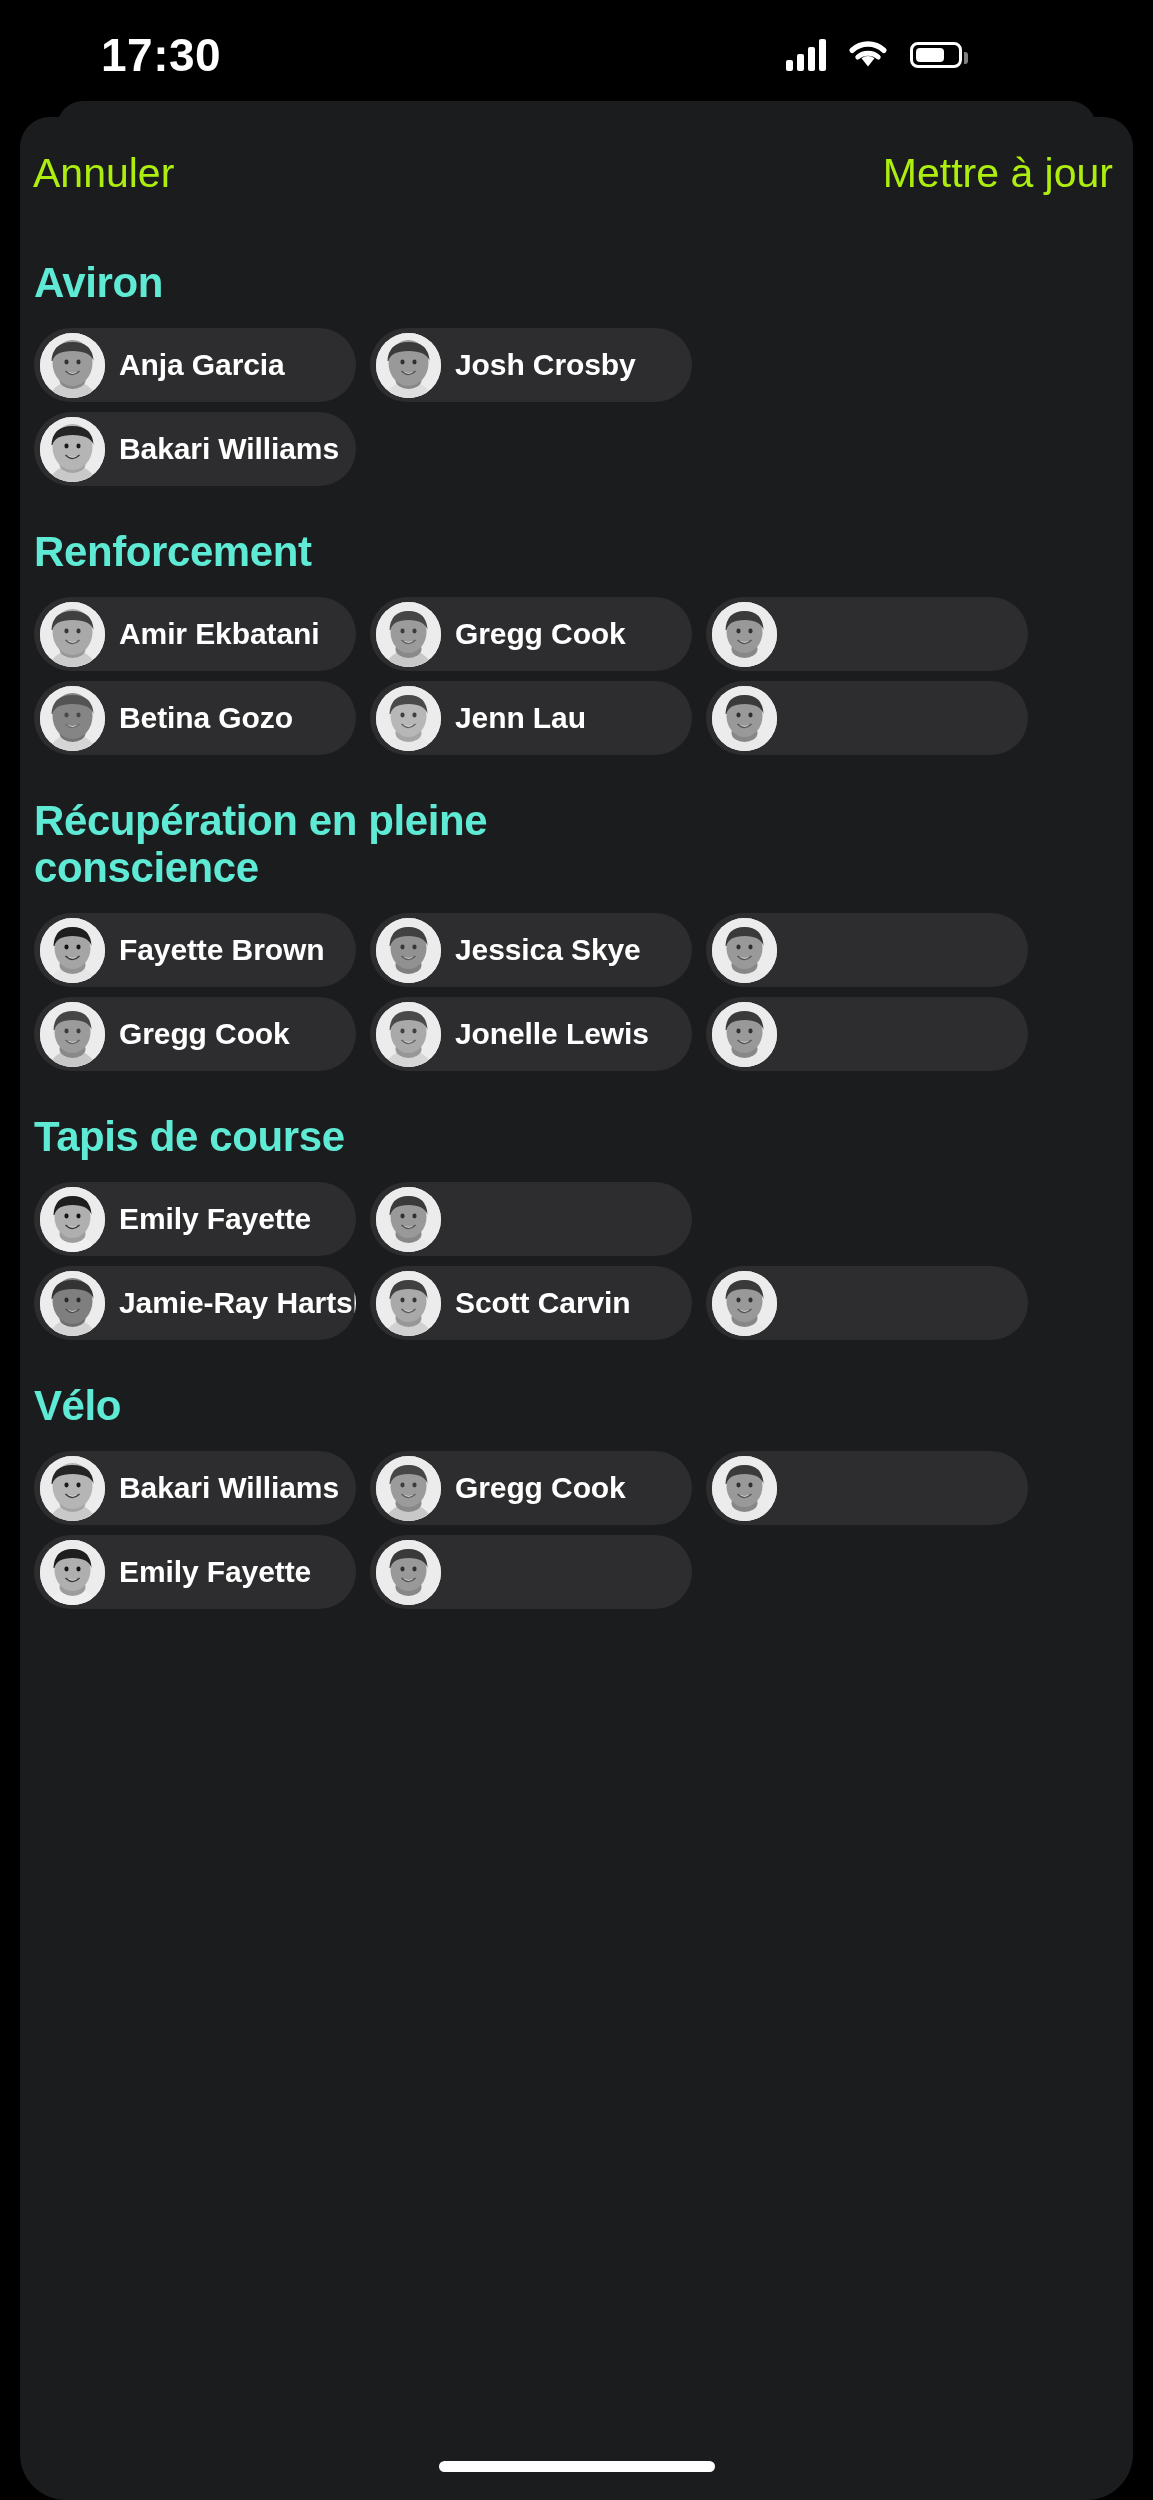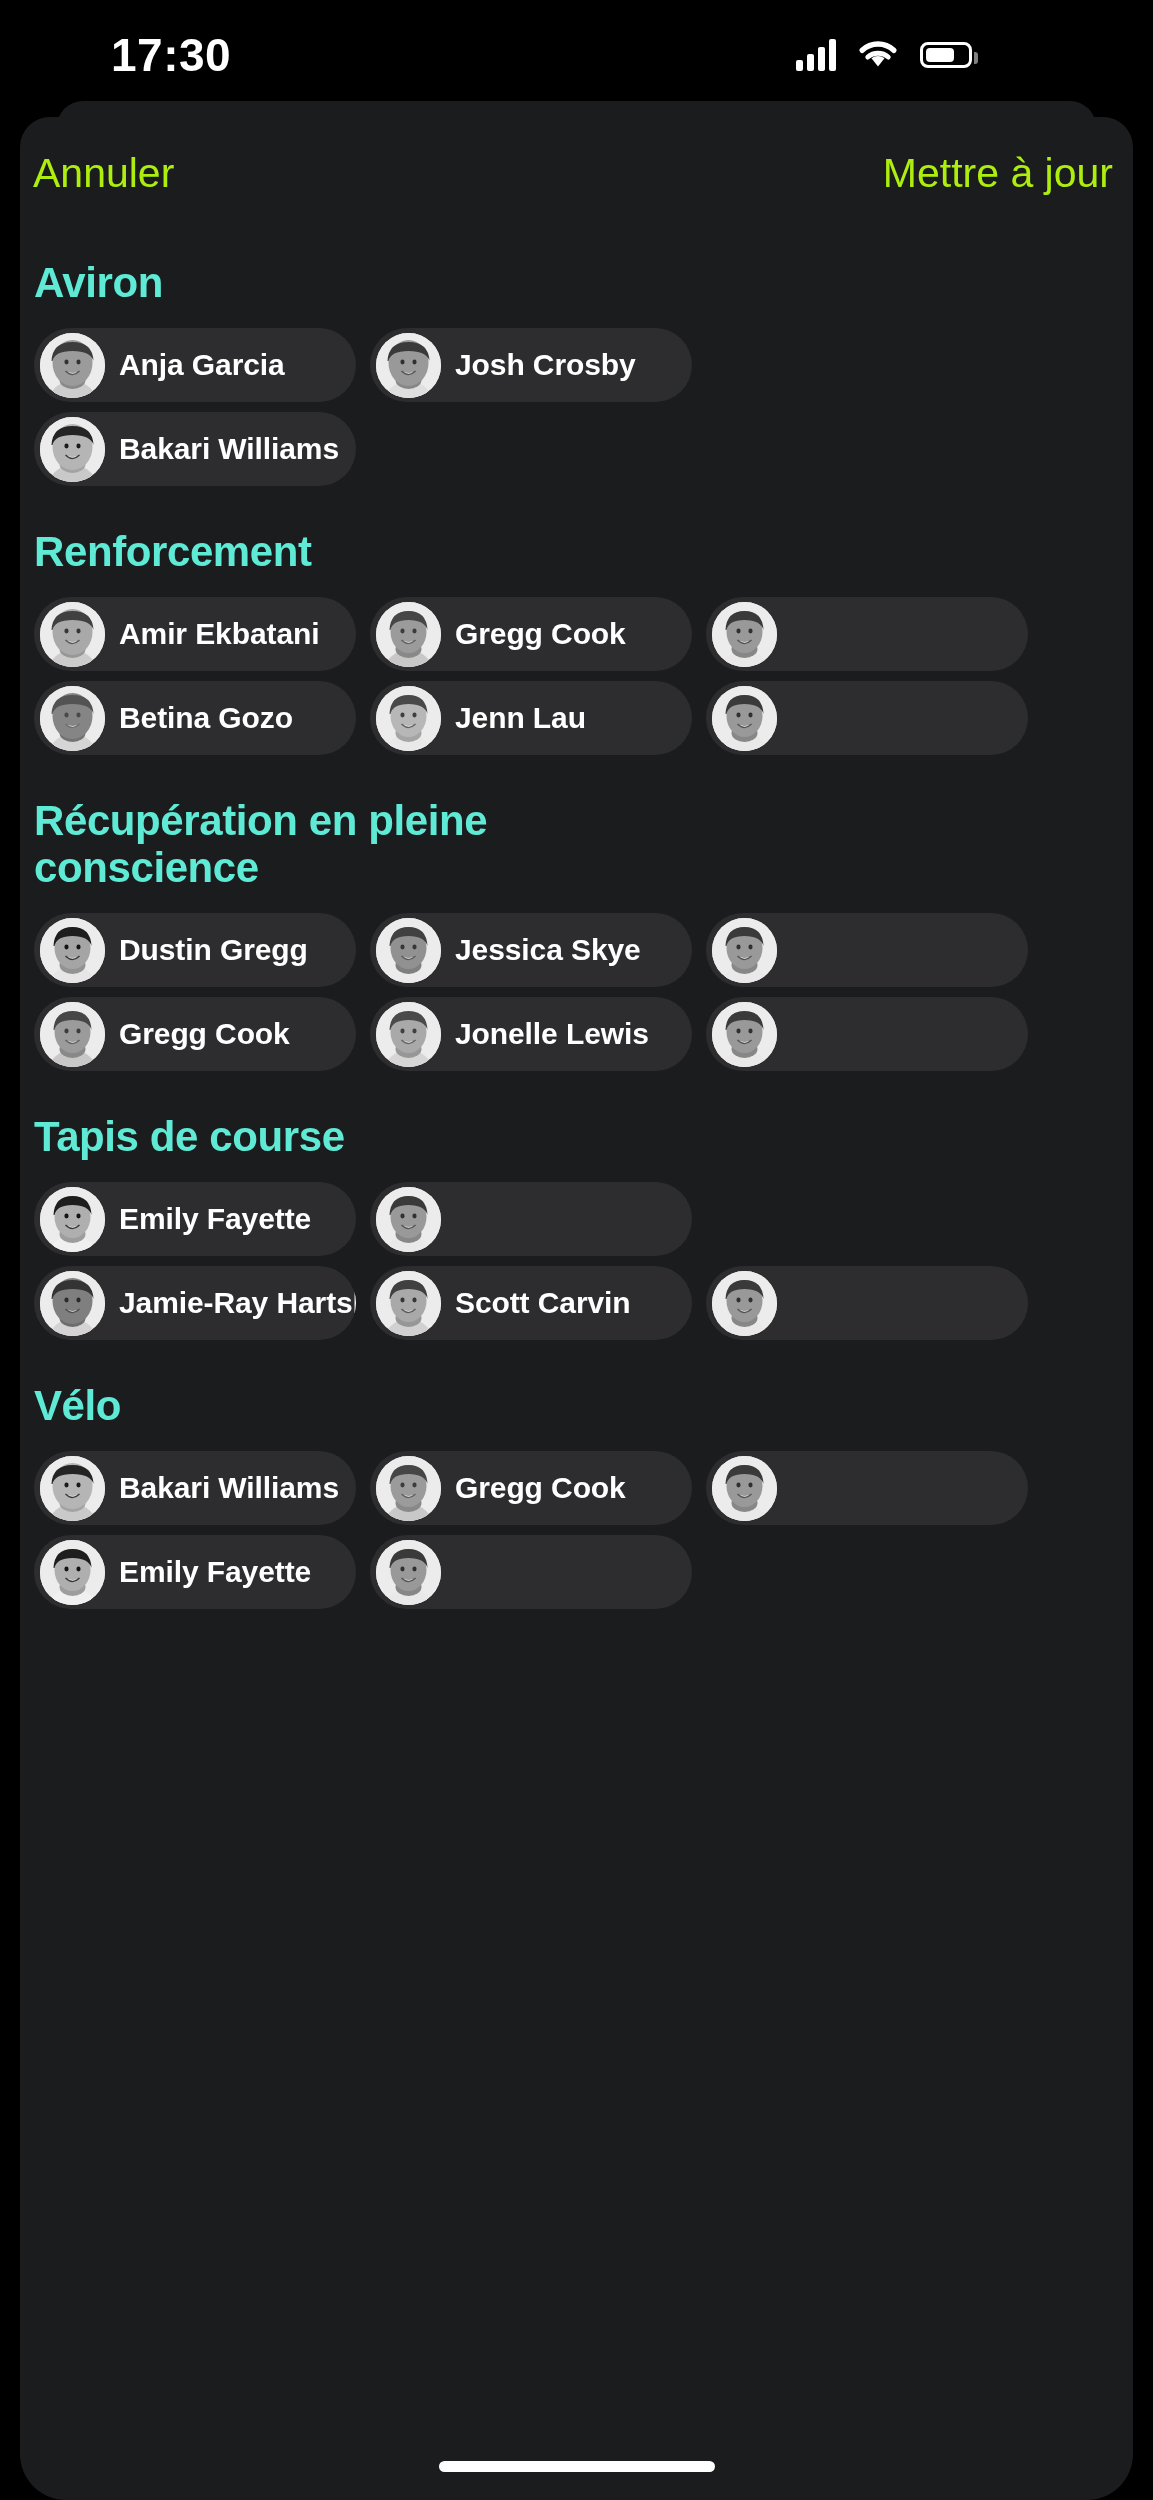--- a/index.html
+++ b/index.html
@@ -11,21 +11,21 @@
   }
   .device {
     position:relative;
     width:1153px; height:2500px;
     background:#000;
     overflow:hidden;
   }
 
   
   .statusbar {
-    position:absolute; top:0; left:15px; width:1031px; height:110px;
+    position:absolute; top:0; left:5px; width:1031px; height:110px;
     display:flex; align-items:center; justify-content:space-between;
     padding:0 74px 0 96px;
   }
   .clock {
     color:#fff; font-size:46px; font-weight:600; letter-spacing:0.5px;
     line-height:1;
   }
   .status-icons { display:flex; align-items:center; gap:22px; }
 
   
@@ -333,21 +333,21 @@
     <path d="M8 65 q8-17 24.5-17 T57 65 Z" fill="rgb(230,230,230)"></path>
     <ellipse cx="32.5" cy="47" rx="13" ry="9" fill="rgb(147,147,147)"></ellipse>
     <ellipse cx="32.5" cy="30" rx="18" ry="21" fill="rgb(165,165,165)"></ellipse>
     <path d="M13.5 28 q1-19 19-19 q18 0 19 19 q-3-10-19-10 q-16 0-18 10 Z" fill="rgb(30,30,30)"></path>
     <ellipse cx="26.5" cy="29" rx="2.1" ry="2.4" fill="rgb(20,20,20)"></ellipse>
     <ellipse cx="38.5" cy="29" rx="2.1" ry="2.4" fill="rgb(20,20,20)"></ellipse>
     <path d="M25.5 38 q7 7 14 0 q-7 4-14 0 Z" fill="#fdfdfd"></path>
     <path d="M25.5 38 q7 7 14 0" stroke="rgb(55,55,55)" stroke-width="1.4" fill="none"></path>
   </svg>
                   </span>
-                  <span class="cname">Dustin Gregg</span>
+                  <span class="cname">Fayette Brown</span>
                 </div>
                 <div class="chip">
                   <span class="avatar">
                     <svg viewBox="0 0 65 65" aria-hidden="true">
     <rect width="65" height="65" fill="#ececec"></rect>
     <path d="M8 65 q8-17 24.5-17 T57 65 Z" fill="rgb(235,235,235)"></path>
     <ellipse cx="32.5" cy="47" rx="13" ry="9" fill="rgb(127,127,127)"></ellipse>
     <ellipse cx="32.5" cy="30" rx="18" ry="21" fill="rgb(145,145,145)"></ellipse>
     <path d="M13.5 28 q1-19 19-19 q18 0 19 19 q-3-10-19-10 q-16 0-18 10 Z" fill="rgb(65,65,65)"></path>
     <ellipse cx="26.5" cy="29" rx="2.1" ry="2.4" fill="rgb(55,55,55)"></ellipse>

